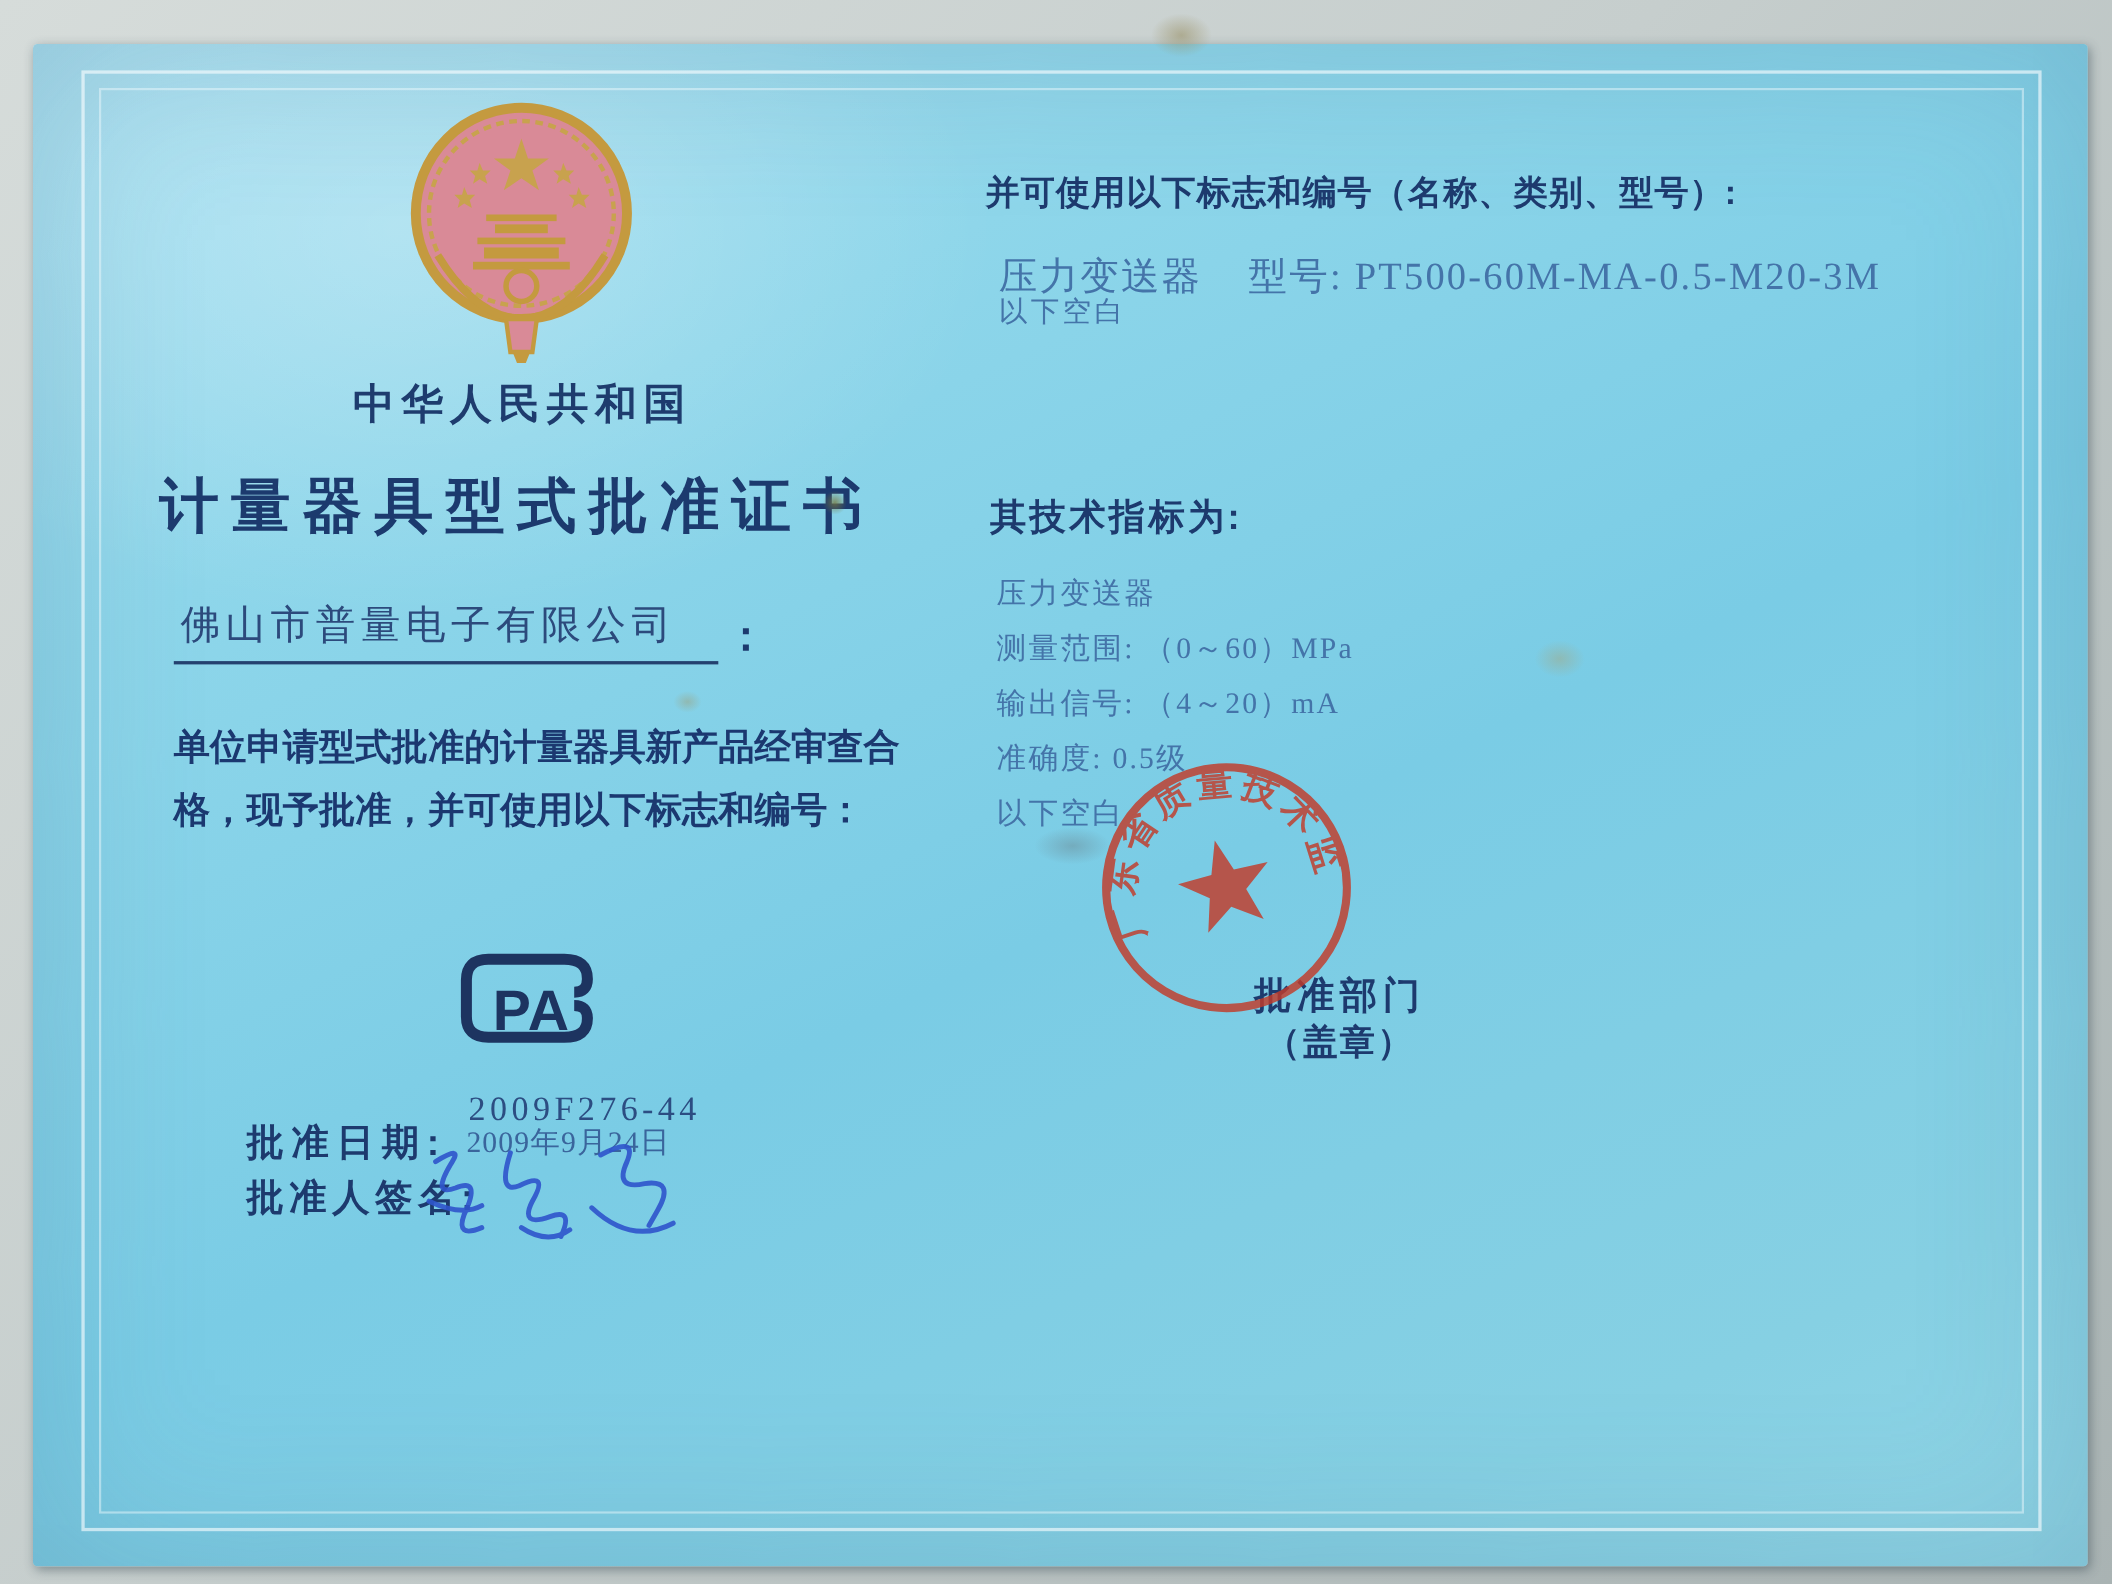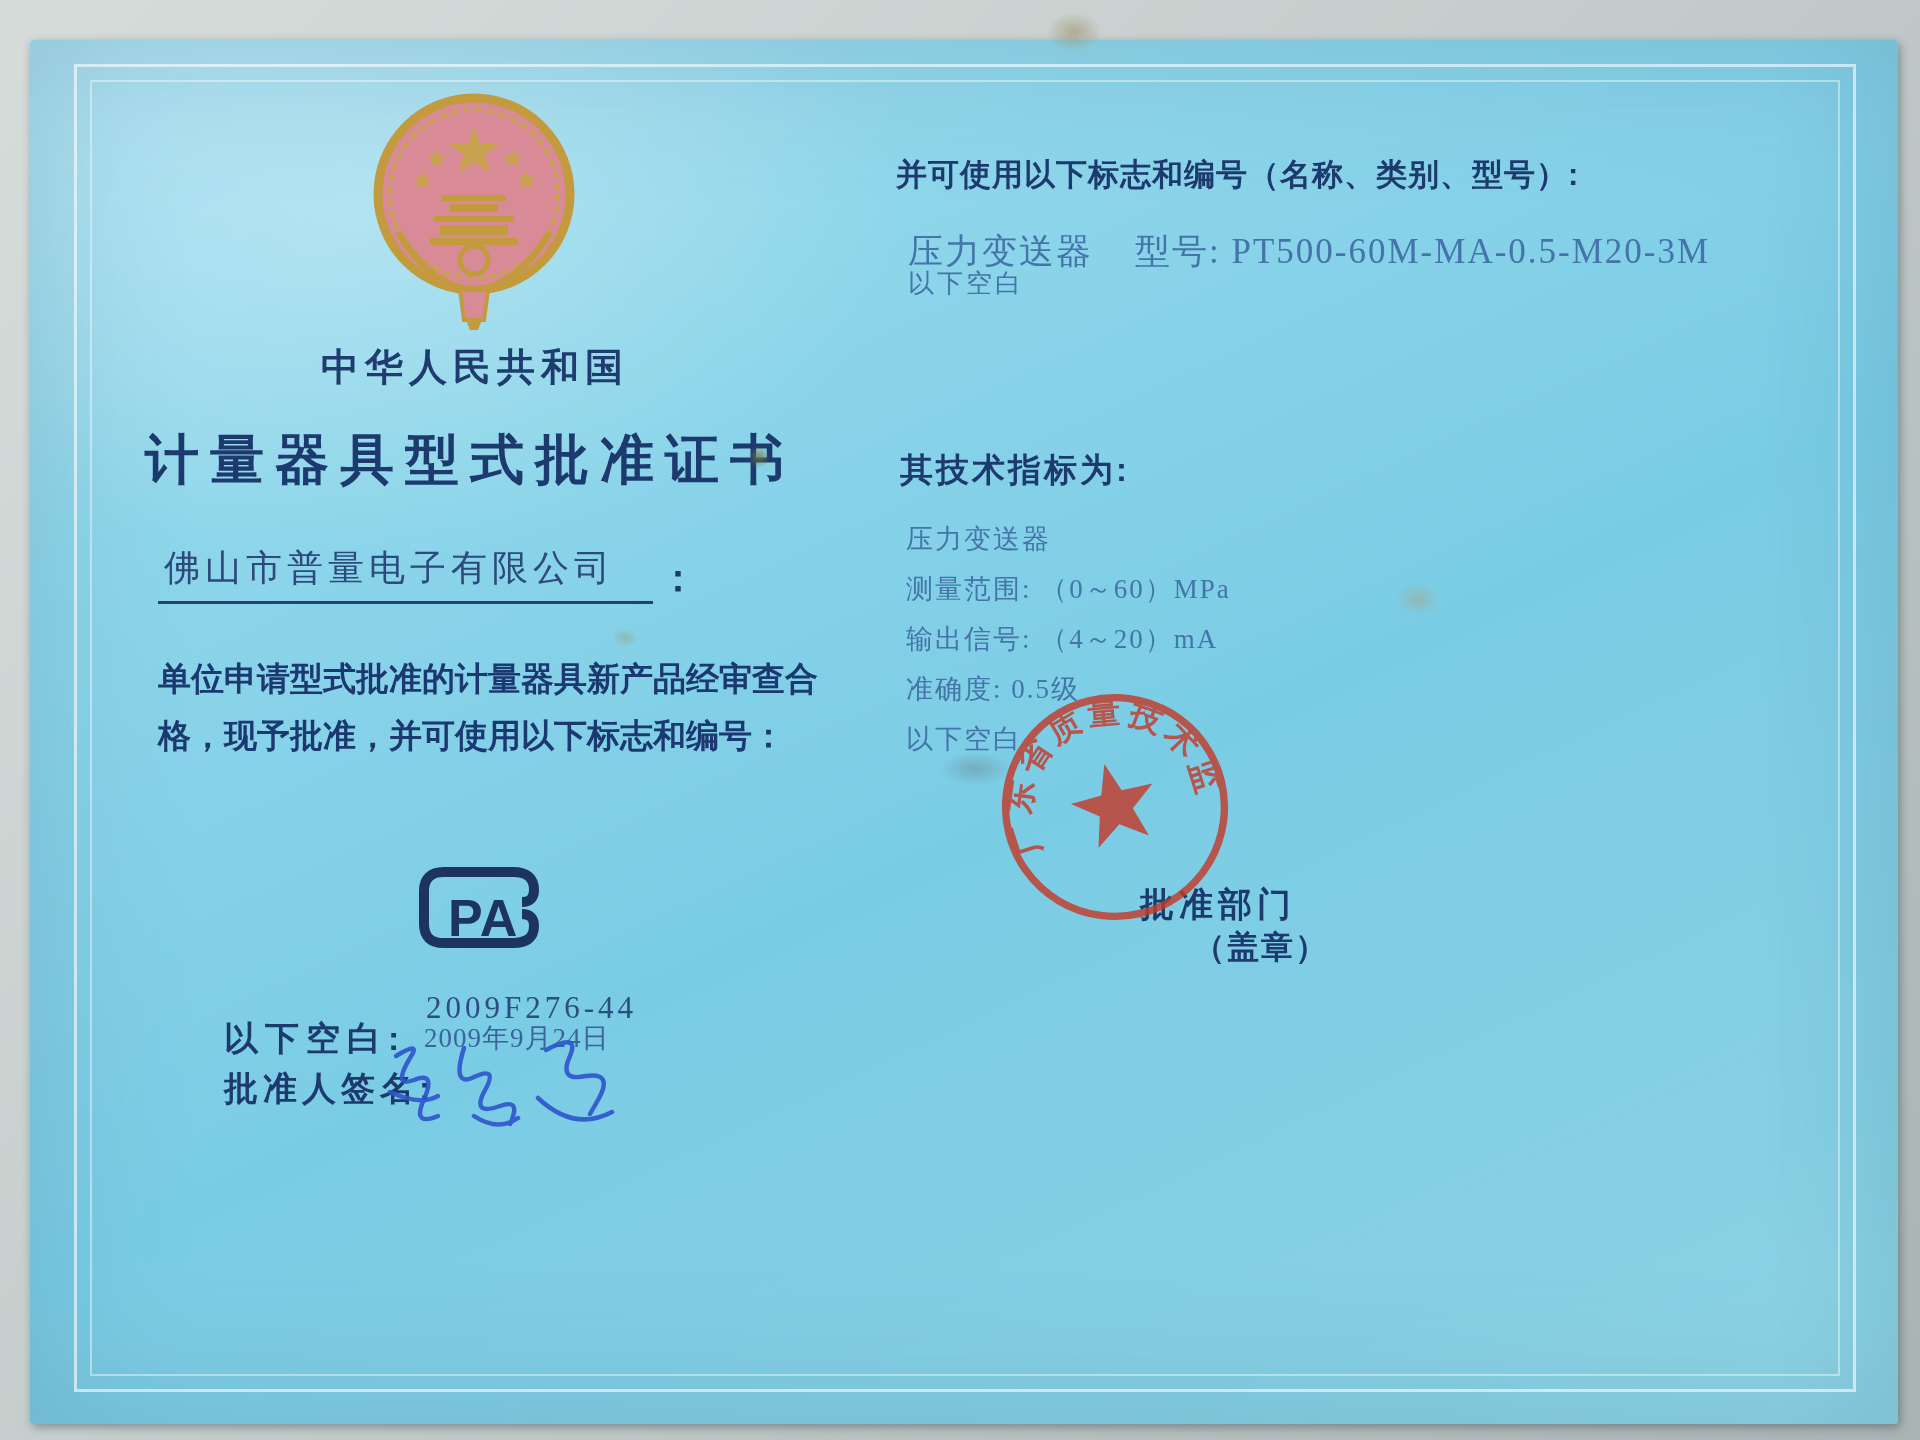--- a/index.html
+++ b/index.html
@@ -53,21 +53,21 @@
   .approved-header{left:896px;top:154px;font-weight:700;font-size:31px;color:#1d3a6e;letter-spacing:1px;}
   .model-row{left:908px;top:228px;font-family:"Liberation Serif",serif;
     font-size:35px;color:#4474a9;letter-spacing:2px;white-space:nowrap;}
   .model-row .gap{display:inline-block;width:42px;}
   .blank-top{left:908px;top:266px;font-family:"Liberation Serif",serif;font-size:26px;color:#4474a9;letter-spacing:3px;}
   .specs-header{left:900px;top:448px;font-weight:700;font-size:33px;letter-spacing:3px;color:#1d3a6e;}
   .specs{left:906px;top:514px;font-family:"Liberation Serif",serif;
     font-size:27px;color:#4474a9;line-height:50px;letter-spacing:2px;}
   .stamp{left:994px;top:686px;width:242px;height:242px;transform:rotate(-14deg);opacity:.82;}
   .dept-label{left:1140px;top:882px;font-weight:700;font-size:34px;letter-spacing:5px;color:#1d3a6e;}
-  .seal-label{left:1150px;top:926px;font-weight:700;font-size:32px;letter-spacing:2px;color:#1d3a6e;margin-left:43px;}
+  .seal-label{left:1150px;top:926px;font-weight:700;font-size:32px;letter-spacing:2px;color:#1d3a6e;}
 
   
   .stain{border-radius:50%;pointer-events:none;}
   .stain1{left:1046px;top:12px;width:56px;height:40px;
     background:radial-gradient(ellipse at center,rgba(150,140,95,.55),rgba(150,140,95,0) 70%);}
   .stain2{left:748px;top:446px;width:22px;height:22px;
     background:radial-gradient(circle,rgba(120,120,60,.75),rgba(120,120,60,0) 70%);}
   .stain3{left:1395px;top:582px;width:46px;height:34px;
     background:radial-gradient(ellipse at center,rgba(170,160,110,.4),rgba(170,160,110,0) 70%);}
   .stain4{left:940px;top:752px;width:70px;height:34px;
@@ -120,21 +120,21 @@
     <div>格，现予批准，并可使用以下标志和编号：</div>
   </div>
 
   <svg class="abs cpa" viewBox="0 0 140 95">
     <path d="M 112 42 Q 124 42 124 30 Q 124 12 103 12 L 34 12 Q 14 12 14 31 L 14 64 Q 14 83 34 83 L 103 83 Q 124 83 124 66 Q 124 54 112 54" fill="none" stroke="#1d3460" stroke-width="10" stroke-linecap="butt"></path>
     <text x="38" y="76" font-family="Liberation Sans, sans-serif" font-weight="700" font-size="52" fill="#1d3460" letter-spacing="1">PA</text>
   </svg>
 
   <div class="abs cert-number">2009F276-44</div>
 
-  <div class="abs date-label">以下空白:</div>
+  <div class="abs date-label">批准日期:</div>
   <div class="abs date-value">2009年9月24日</div>
   <div class="abs signer-label">批准人签名:</div>
 
   <svg class="abs signature" viewBox="0 0 250 135">
     <g fill="none" stroke="#2f55cc" stroke-width="4.5" stroke-linecap="round" opacity="0.9">
       <path d="M 18 34 q 26 -16 14 2 q -18 30 4 22 q 24 -10 8 24 q -8 22 16 12"></path>
       <path d="M 12 70 q 30 14 48 4"></path>
       <path d="M 86 26 q -12 38 8 30 q 28 -14 12 14 q -12 24 16 14 q 22 -8 10 18"></path>
       <path d="M 96 94 q 24 16 44 2"></path>
       <path d="M 168 28 q 34 -18 24 6 q -12 26 16 20 q 28 -4 12 24 l -8 14"></path>

